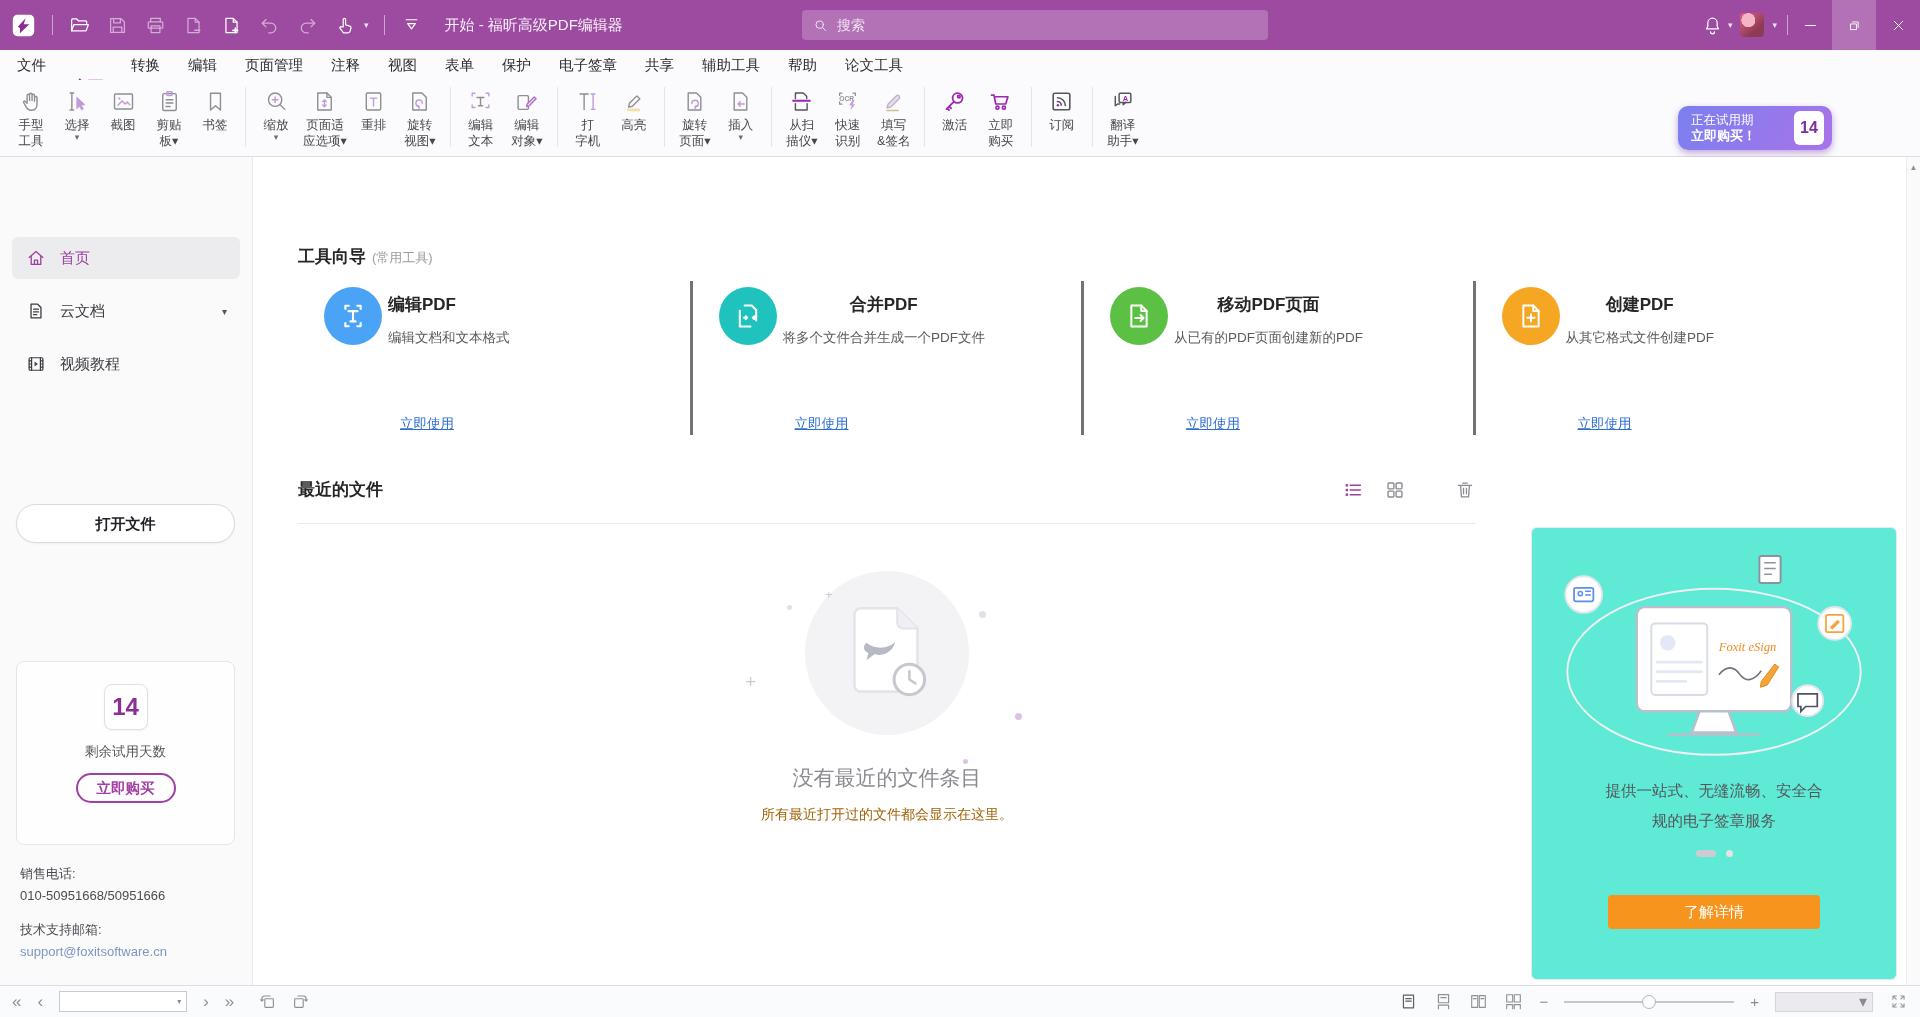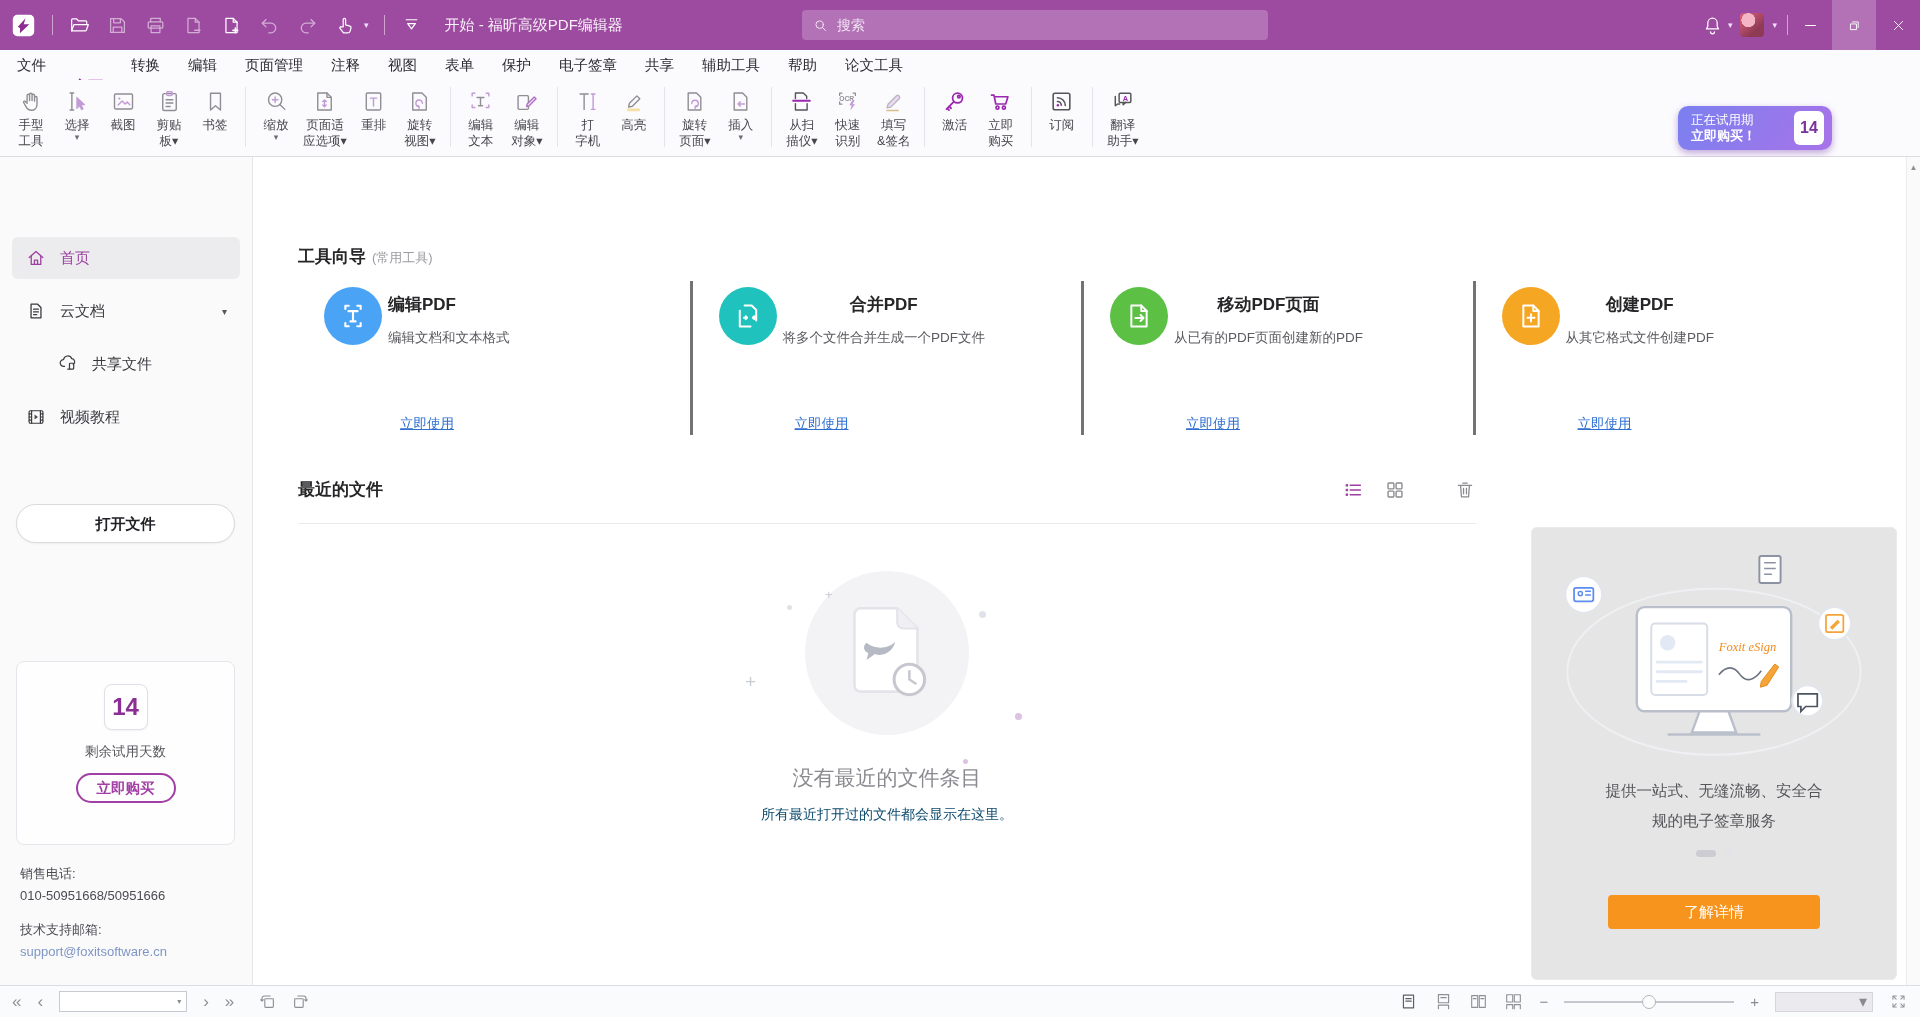--- a/index.html
+++ b/index.html
@@ -117,30 +117,30 @@
   .recent-title { font-size:17px; font-weight:bold; color:#262628; }
   .view-icons { margin-left:auto; display:flex; gap:20px; align-items:center; }
   .vicon { width:22px; height:22px; color:#8a8a90; }
   .vicon svg { width:22px; height:22px; }
   .vicon.active { color:#9c3fa0; }
   .vicon.trash { margin-left:28px; }
   .empty { position:relative; height:380px; text-align:center; }
   .empty-circle { width:164px; height:164px; border-radius:50%; background:#f3f3f6;
     margin:47px auto 0; display:flex; align-items:center; justify-content:center; }
   .empty-title { margin-top:29px; font-size:21px; color:#8a8a90; }
-  .empty-sub { margin-top:14px; font-size:14px; color:#0c4a6e; }
+  .empty-sub { margin-top:14px; font-size:14px; color:#a16207; }
   .decor { position:absolute; color:#c9cdd6; }
   .decor.plus { font-size:19px; font-weight:300; }
   .decor.plus.small { font-size:13px; }
   .decor.dot { width:7px; height:7px; border-radius:50%; background:#e0e2e9; }
   .decor.dot.purple { background:#dcc3e4; }
   .decor.dot.small { width:5px; height:5px; }
 
   .promo { position:absolute; left:1278px; top:370px; width:366px; height:453px;
-    border:1px solid #e9e9ee; border-radius:6px; background:#e5e5e5; text-align:center; }
+    border:1px solid #e9e9ee; border-radius:6px; background:#5eead4; text-align:center; }
   .promo-illus { margin:26px auto 0; display:block; }
   .promo-text { font-size:15.5px; line-height:30px; color:#55555b; }
   .promo-dots { margin-top:14px; display:flex; justify-content:center; align-items:center; gap:10px; }
   .pd-pill { width:20px; height:7px; border-radius:4px; background:#ccccd2; }
   .pd-dot { width:7px; height:7px; border-radius:50%; background:#e3e3e8; }
   .promo-btn { margin:38px auto 0; width:212px; height:34px; background:#f7941e;
     color:#fff; border-radius:4px; font-size:15px; line-height:34px; }
 
   .scrollstrip { position:absolute; right:0; top:0; bottom:0; width:14px; background:#fafafa;
     border-left:1px solid #ececef; text-align:center; }
@@ -556,28 +556,20 @@
               </svg></span>
             <span class="slabel">首页</span>
           </div>
           <div class="side-item">
             <span class="sicon"><svg viewBox="0 0 24 24" fill="none" stroke="currentColor" stroke-width="1.4" stroke-linecap="round" stroke-linejoin="round">
                 <path d="M6.6 4.6h7.2l3.6 3.6v11.2H6.6z"></path>
                 <path d="M9.4 10h5.2M9.4 13h5.2M9.4 16h3.4"></path>
               </svg></span>
             <span class="slabel">云文档</span>
             <span class="scaret">▾</span>
-          </div>
-          <div class="side-item indent">
-            <span class="sicon"><svg viewBox="0 0 24 24" fill="none" stroke="currentColor" stroke-width="1.3" stroke-linecap="round" stroke-linejoin="round">
-                <path d="M8.2 14.6h-.9a3.7 3.7 0 0 1-.2-7.4 4.7 4.7 0 0 1 9-1 3.4 3.4 0 0 1 1.6 6.3"></path>
-                <rect x="13.6" y="11.2" width="4.6" height="6.4" rx=".6"></rect>
-                <path d="M11.8 17.6h2" stroke-width="1.2"></path>
-              </svg></span>
-            <span class="slabel">共享文件</span>
           </div>
           <div class="side-item">
             <span class="sicon"><svg viewBox="0 0 24 24" fill="none" stroke="currentColor" stroke-width="1.3" stroke-linecap="round" stroke-linejoin="round">
                 <rect x="4.5" y="5.2" width="15" height="13.6" rx="1.4"></rect>
                 <path d="M7.2 5.2v13.6M16.8 5.2v13.6M4.5 8.6h2.7M4.5 12h2.7M4.5 15.4h2.7M16.8 8.6h2.7M16.8 12h2.7M16.8 15.4h2.7"></path>
                 <path d="M10.4 9.4l3.8 2.6-3.8 2.6z" fill="#4a4a50" stroke="none"></path>
               </svg></span>
             <span class="slabel">视频教程</span>
           </div>
         </div>

